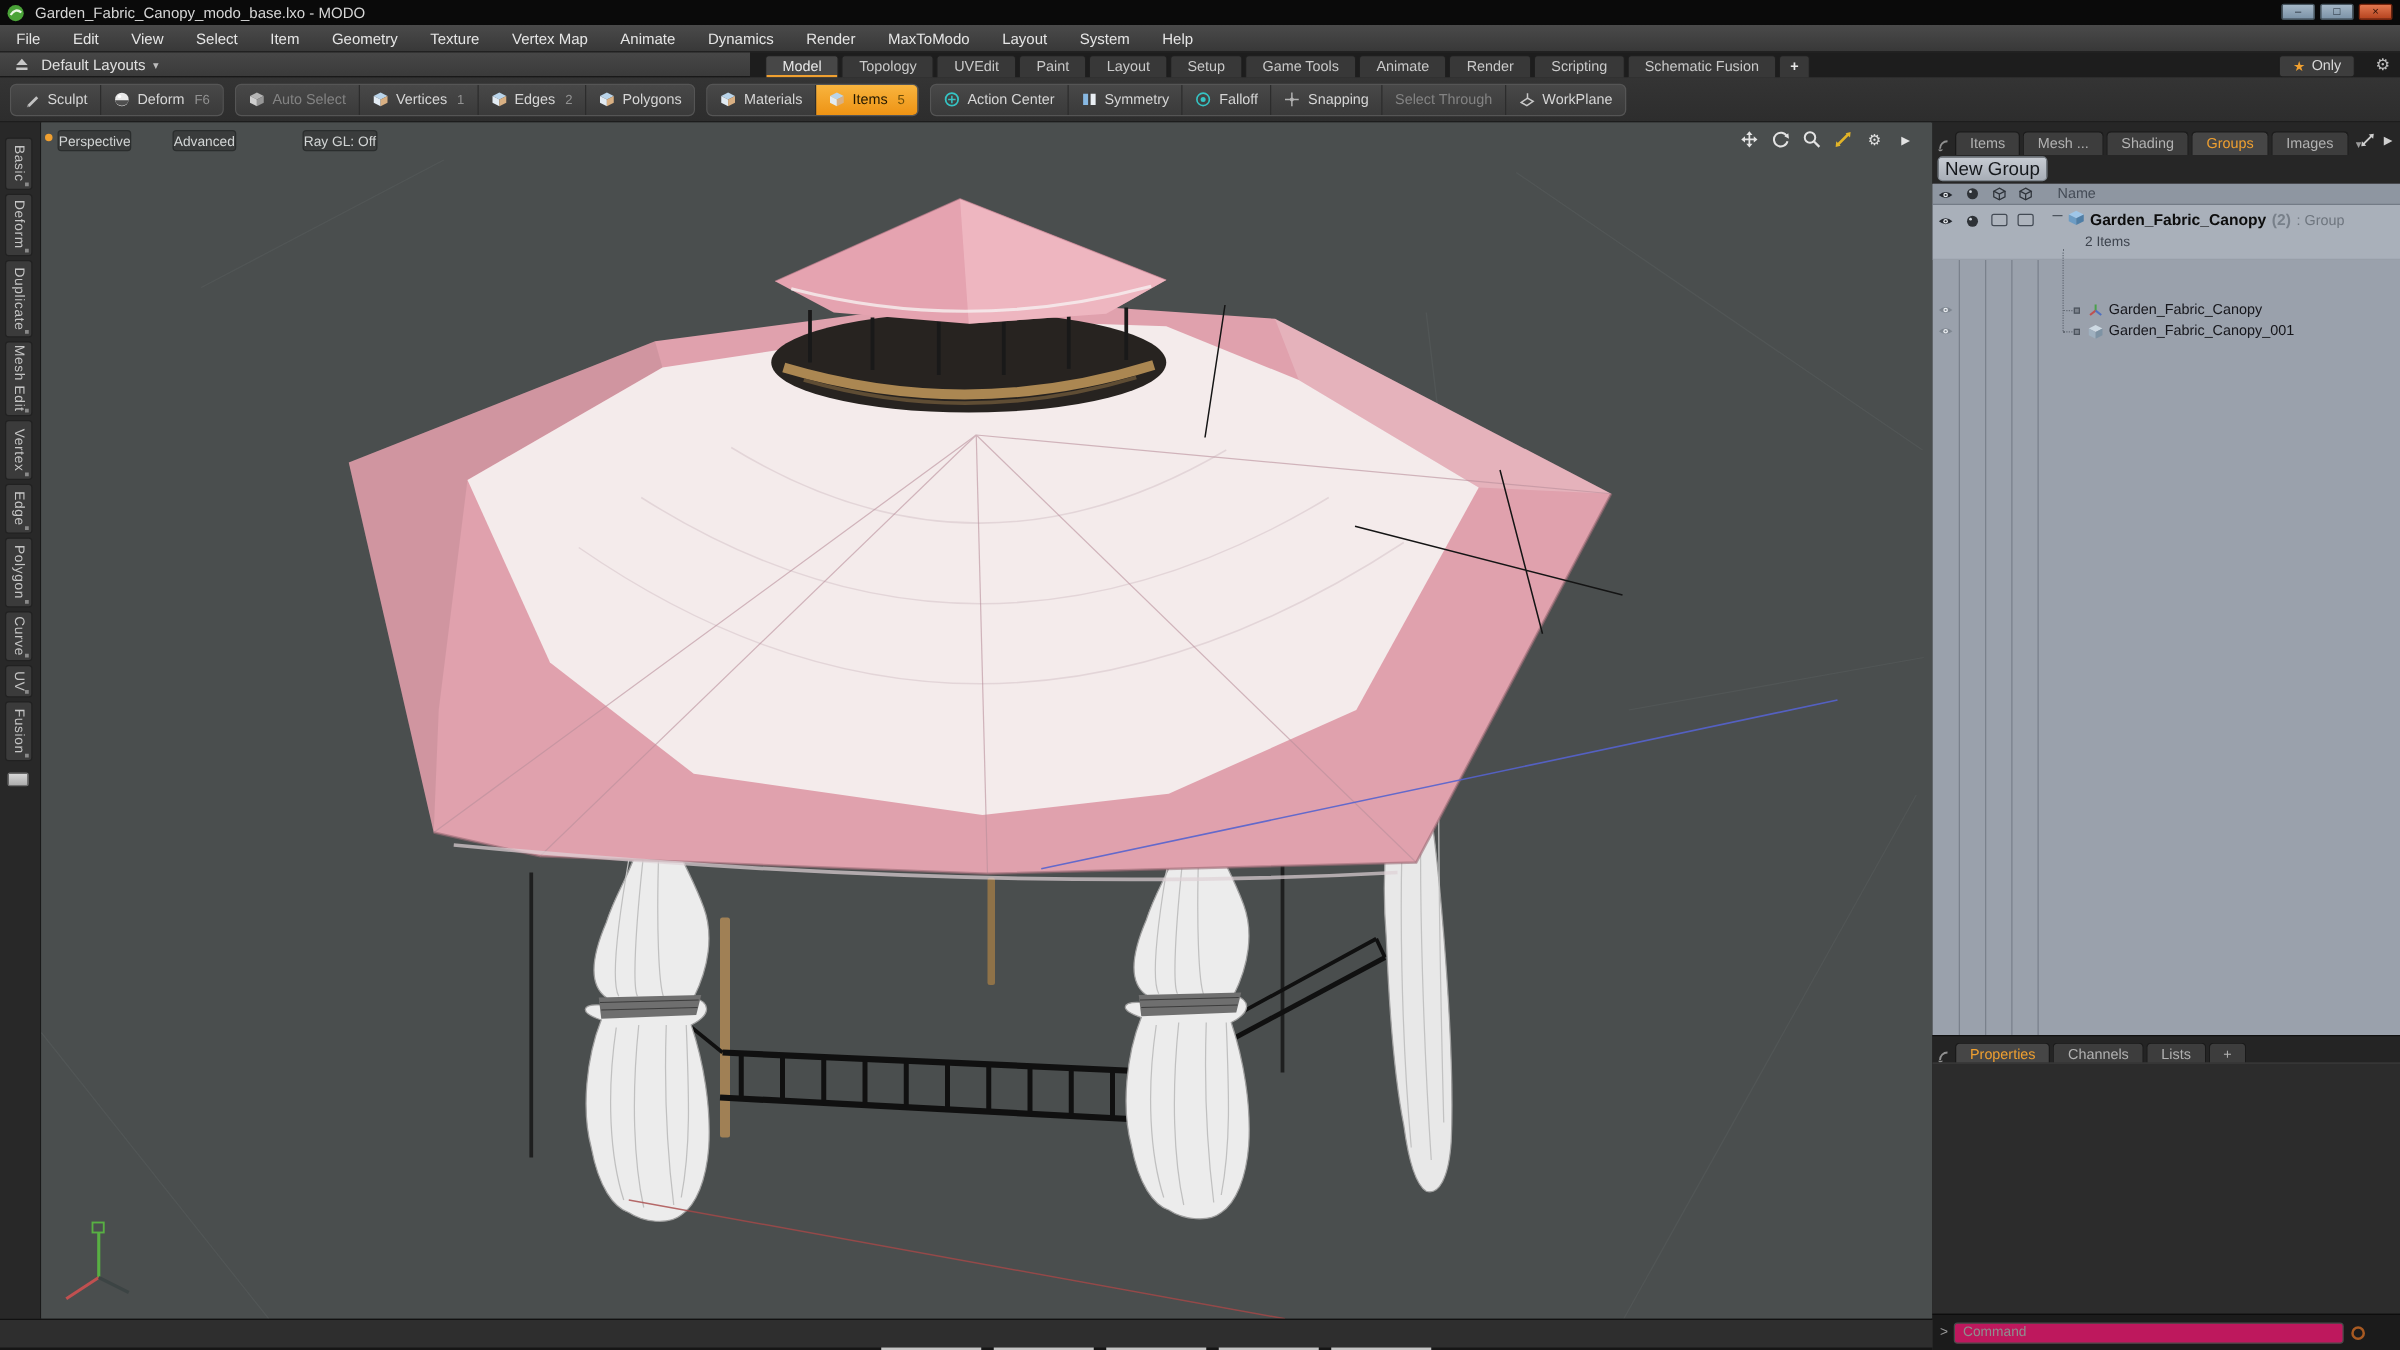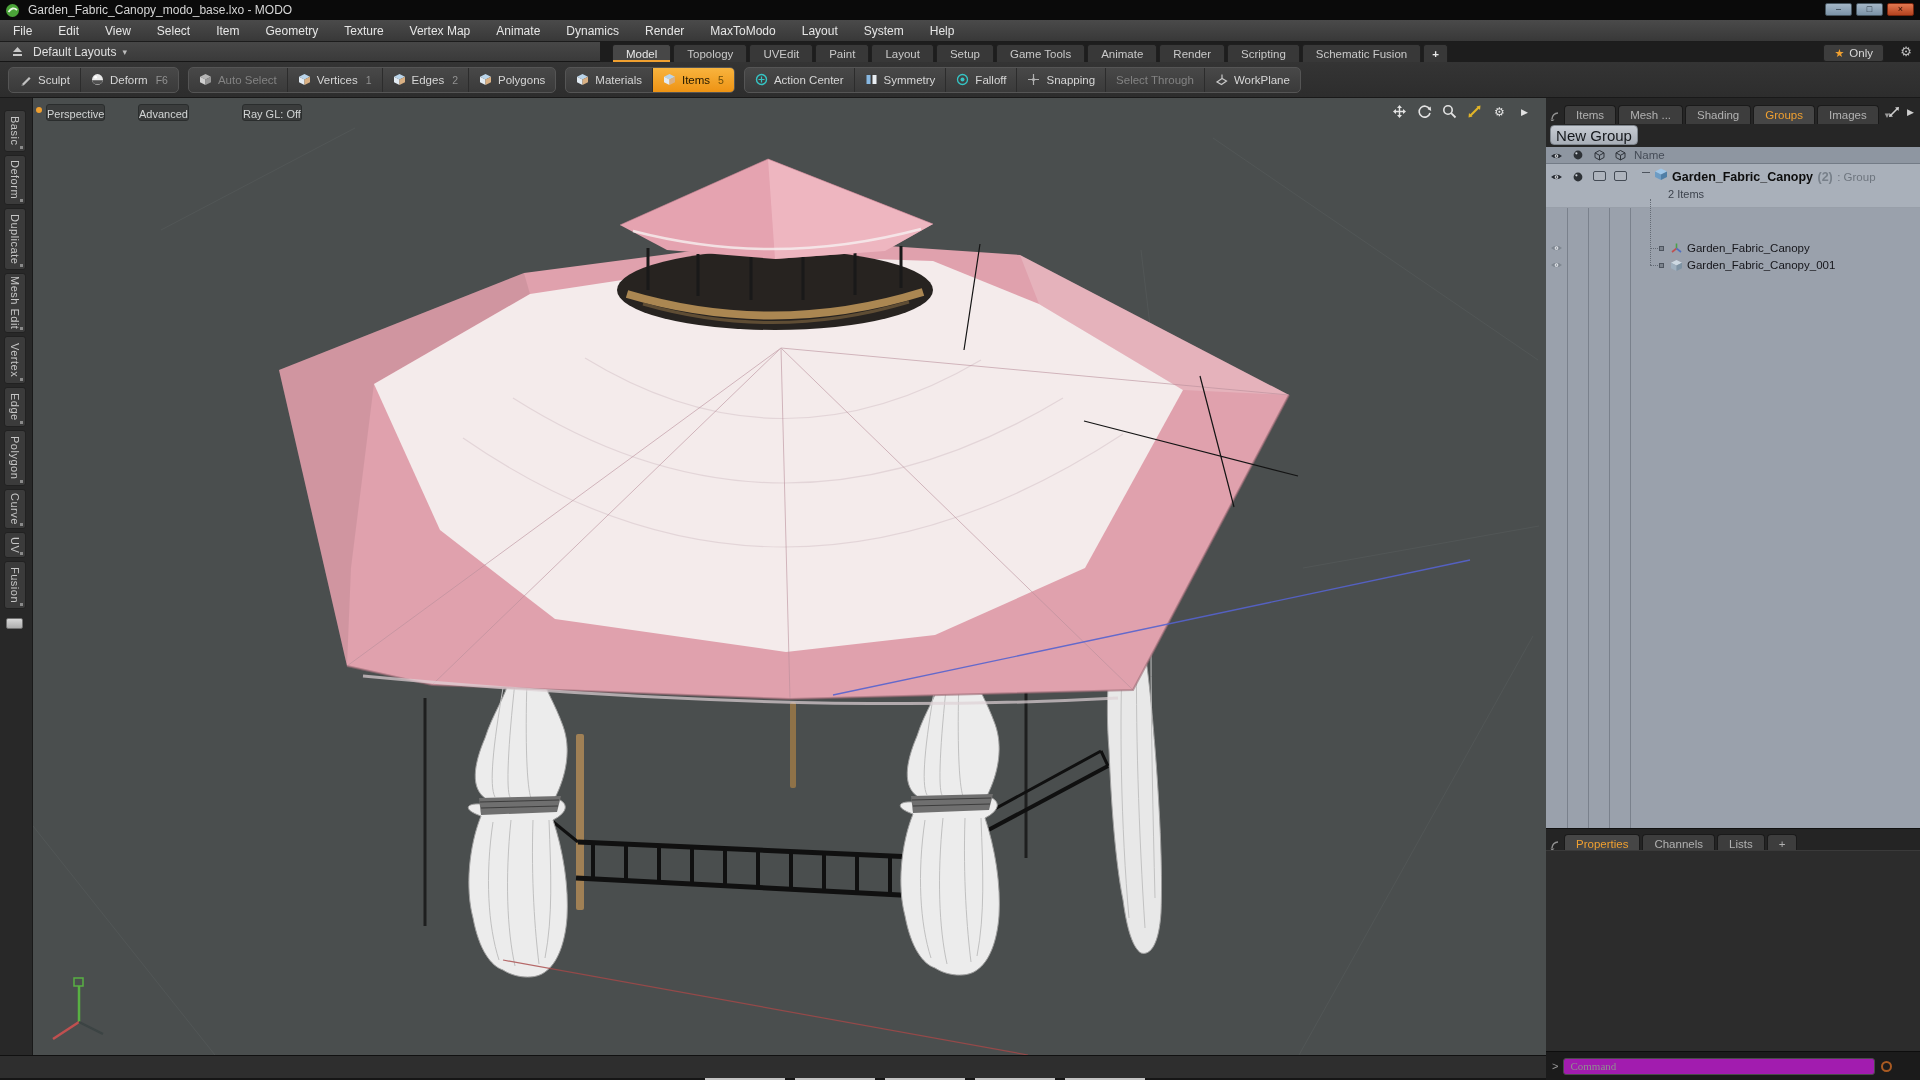--- a/index.html
+++ b/index.html
@@ -87,42 +87,42 @@
   .prow-icons .nicon { color:#cfcfcf; font-size:11px; cursor:pointer; display:flex; }
   .cornericon { width:10px; height:10px; margin:0 2px 3px 0; }
 
   .newgroup { position:absolute; left:4px; top:27px; width:88px; height:20px;
               background:linear-gradient(#c7ccd3,#a8aeb7); border:1px solid #7f868e; border-radius:4px;
               font-size:15px; color:#15181c; display:flex; align-items:center; justify-content:center; cursor:pointer; }
 
   .listarea { position:absolute; left:0; top:49px; width:374px; height:681px; background:#9aa1ac; overflow:hidden; }
   .colline { position:absolute; top:0; bottom:0; width:1px; background:rgba(96,104,114,.55); }
   .listhdr { position:absolute; left:0; top:0; width:374px; height:17px; background:#8e96a1; border-bottom:1px solid #737b86; }
-  .hdr-name { position:absolute; left:88px; top:2px; font-size:11.5px; color:#454c57; }
+  .hdr-name { position:absolute; left:100px; top:2px; font-size:11.5px; color:#454c57; }
   .grouprow { position:absolute; left:0; top:17px; width:374px; height:44px; background:#a9b0ba; border-bottom:1px solid rgba(120,128,138,.35); }
   .g-name { font-size:12.5px; font-weight:bold; color:#0d0d0d; }
   .g-count { font-size:12.5px; font-weight:bold; color:#78808a; }
   .g-suffix { font-size:11.5px; color:#6e757e; }
   .g-sub { position:absolute; left:122px; top:24px; font-size:11px; color:#3d434d; }
   .childrow { position:absolute; left:0; width:374px; height:17px; }
   .c-name { font-size:11.5px; color:#16161b; }
   .cellicon { position:absolute; display:flex; }
   .chk { position:absolute; width:13px; height:10px; border:1px solid #434a54; border-radius:2px; background:#aeb4bd; }
   .treebullet { position:absolute; width:5px; height:5px; background:#7c838d; border:1px solid #4d545e; }
   .treeline { position:absolute; border-left:1px dotted #646b75; width:0; }
   .treestub { position:absolute; border-top:1px dotted #646b75; height:0; }
 
   .propsrow-bg { position:absolute; left:0; top:730px; width:374px; height:22px; background:#242424; border-top:1px solid #111; }
   .darkarea { position:absolute; left:0; top:752px; width:374px; height:201px; background:#2c2c2c; border-top:1px solid #3a3a3a; }
 
   .cmdbar { position:absolute; left:0; top:953px; width:374px; height:29px; background:#1b1b1b; border-top:1px solid #0d0d0d;
             display:flex; align-items:center; }
   .cmd-prompt { margin-left:6px; font-size:11px; color:#9a9a9a; }
-  .cmd-input { margin-left:5px; width:312px; height:17px; background:#a21caf; border:1px solid #4a4a4a; border-radius:3px;
-               font-family:Liberation Serif, serif; font-size:11px; color:#d0d0d0; padding:0 6px; outline:none; }
+  .cmd-input { margin-left:5px; width:312px; height:17px; background:#be185d; border:1px solid #4a4a4a; border-radius:3px;
+               font-family:Liberation Sans, sans-serif; font-size:11px; color:#d0d0d0; padding:0 6px; outline:none; }
   .cmd-input::placeholder { color:#8f8f8f; }
   .cmd-ring { margin-left:6px; width:11px; height:11px; border:2px solid #a85a22; border-radius:50%; cursor:pointer; }
 
   
   .statusbar { left:0; top:1055px; width:1546px; height:25px; background:#2e2e2e; border-top:1px solid #111; }
   .status-text { position:absolute; left:13px; top:4px; font-size:11px; color:#ececec; white-space:nowrap; }
   .sliver { position:absolute; left:0; top:22px; width:1546px; height:3px; background:#161616; }
   .sliver b { position:absolute; top:0; height:3px; background:#c4c4c4; }
 </style>
 </head>

